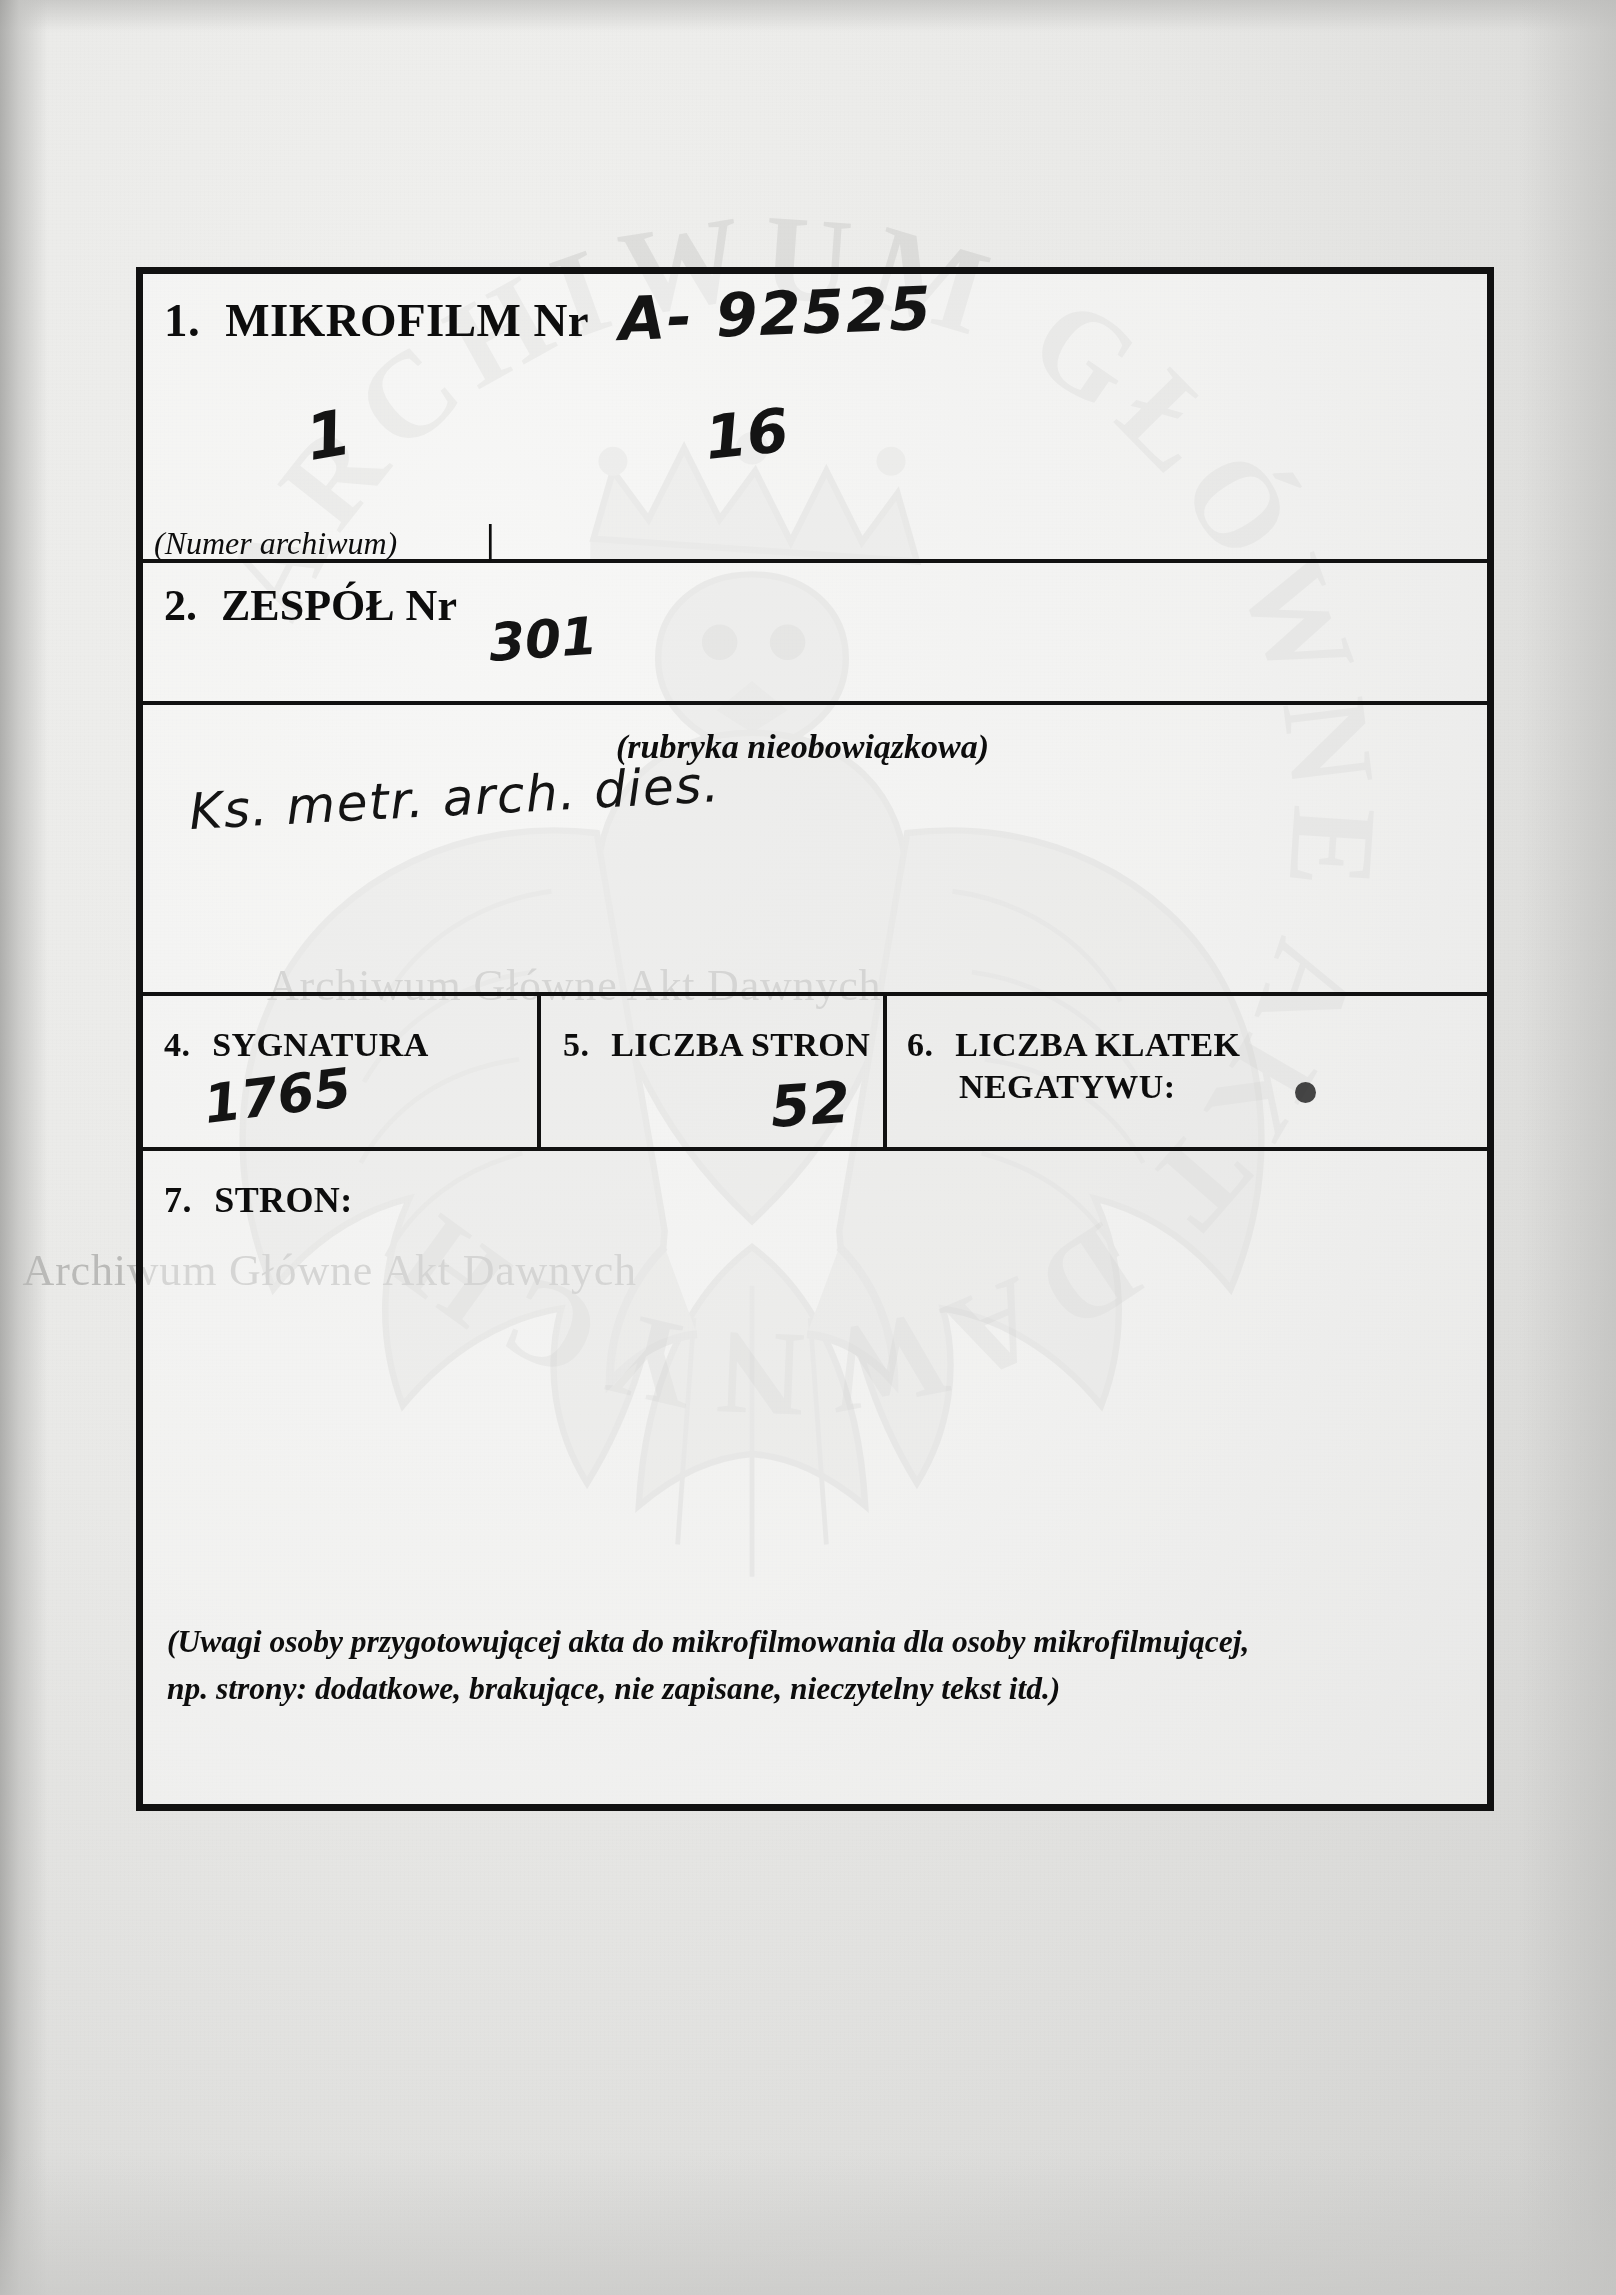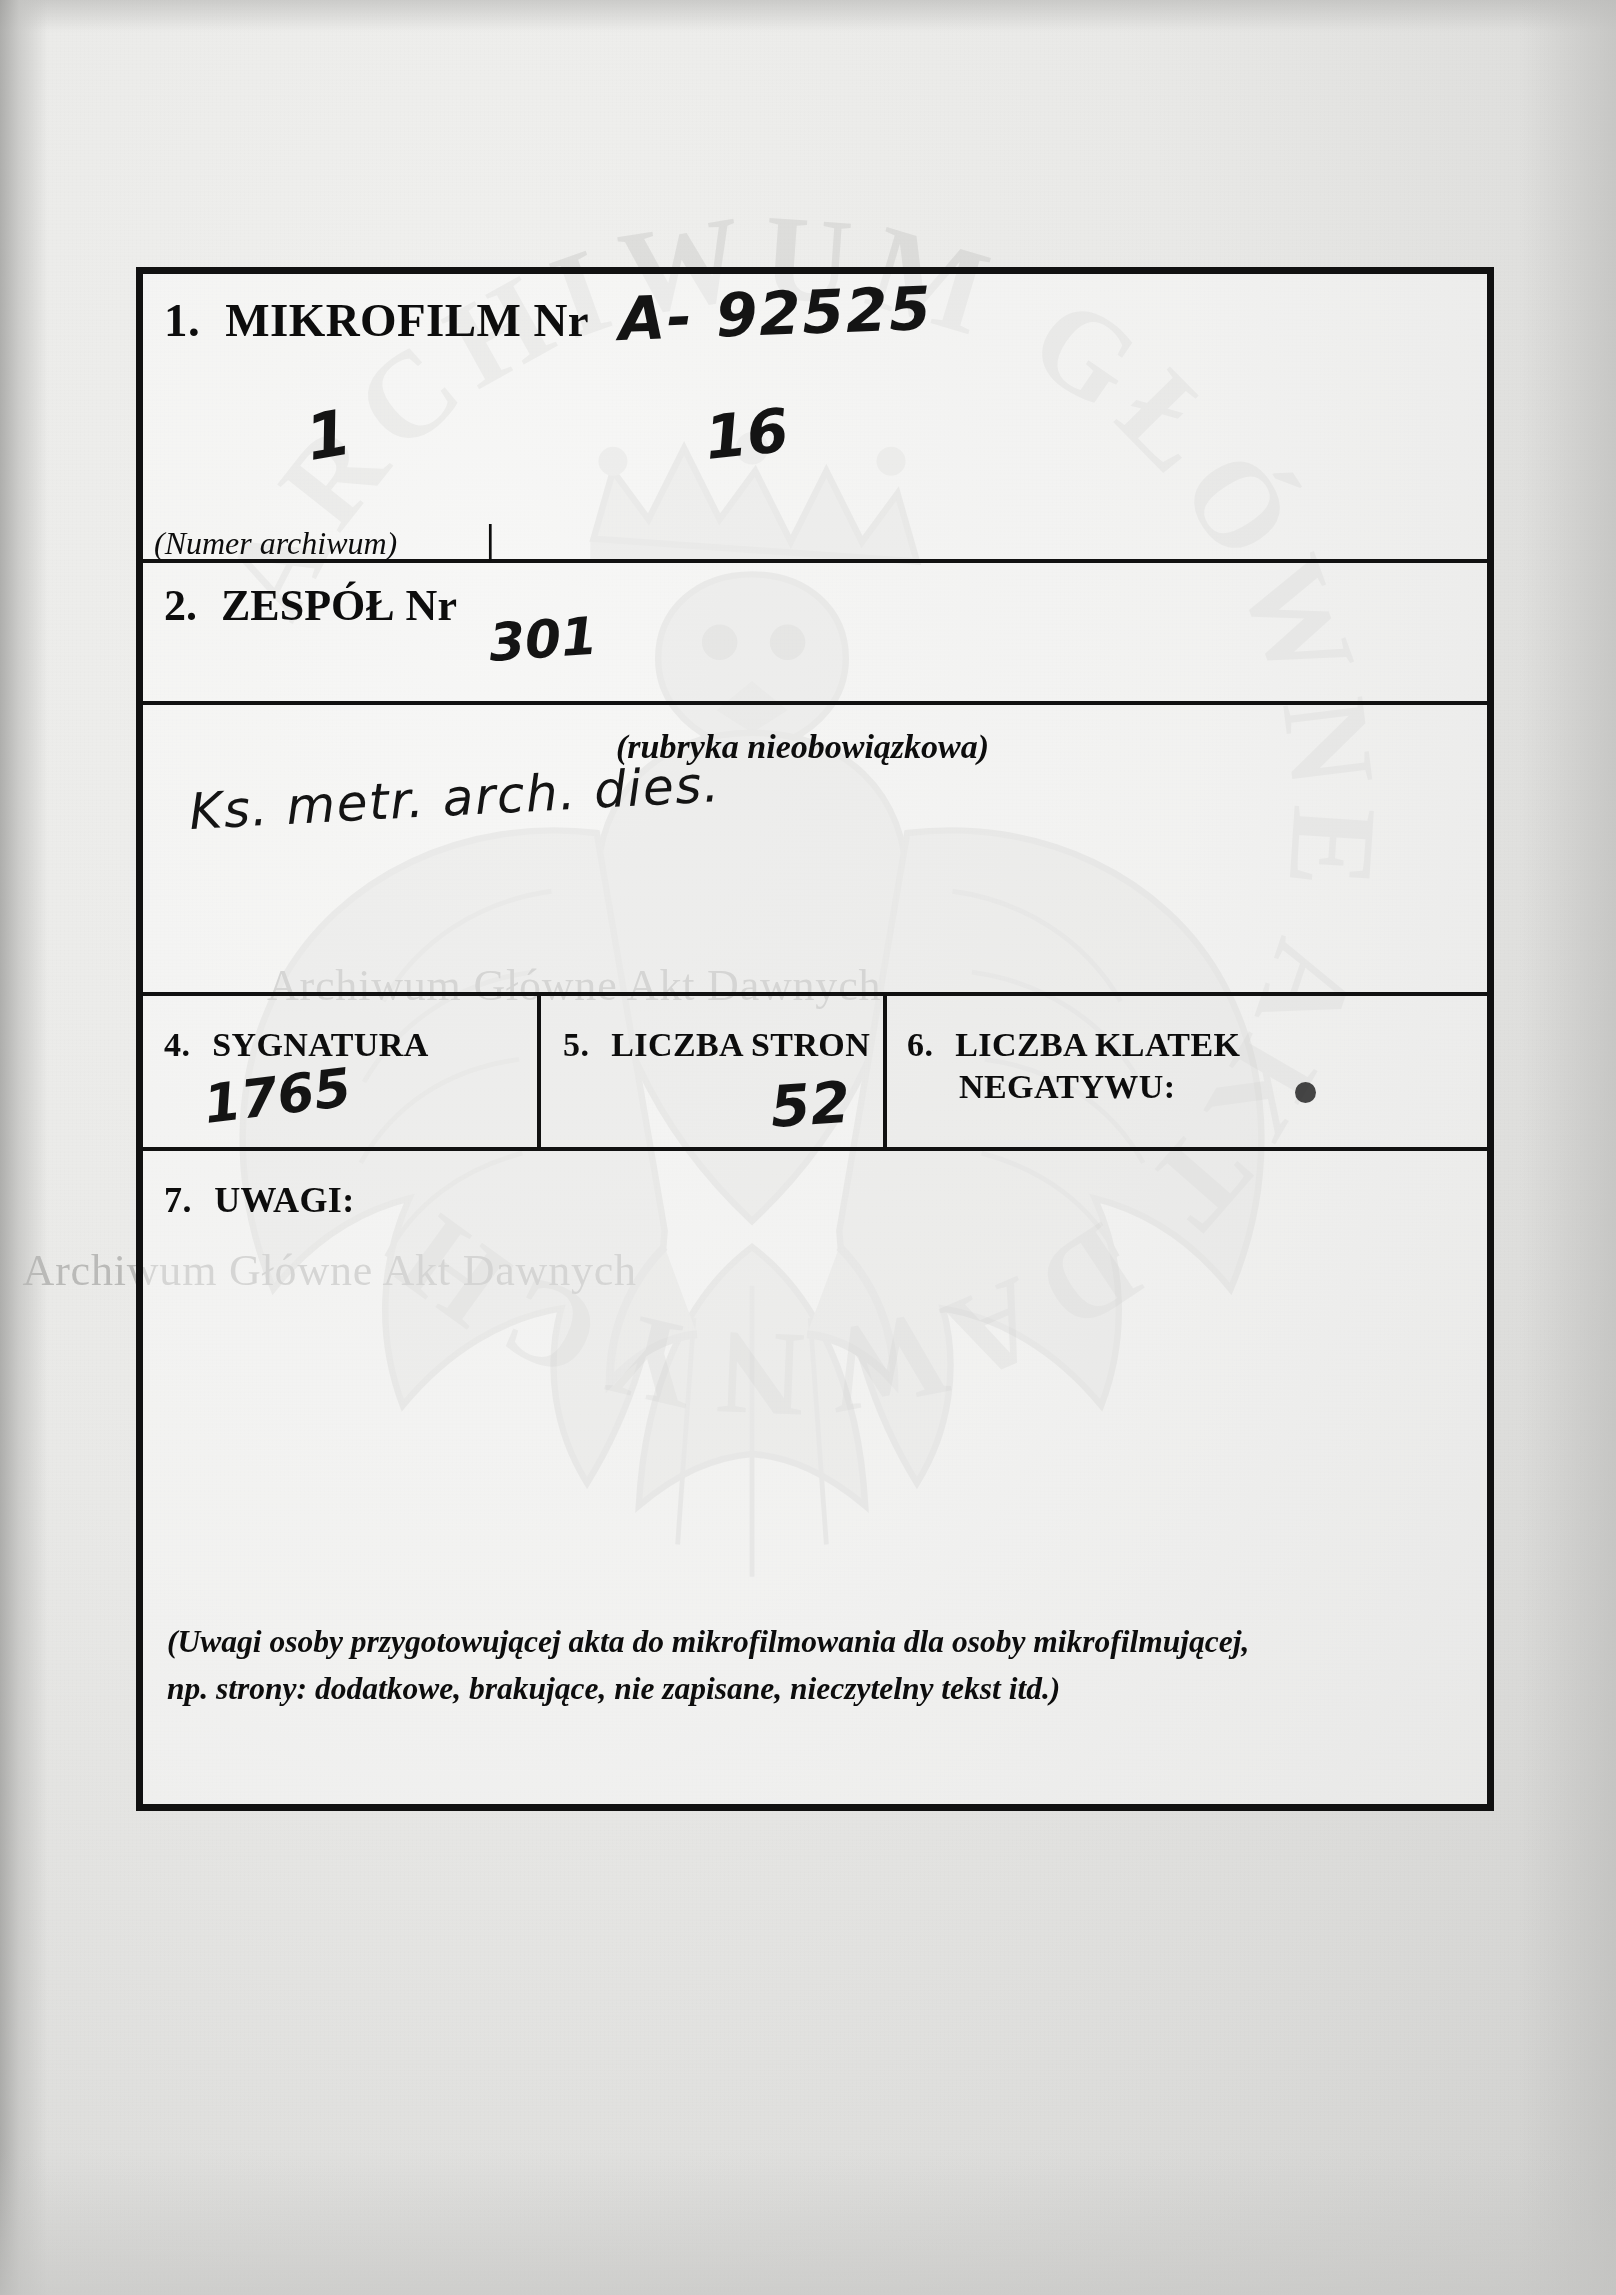--- a/index.html
+++ b/index.html
@@ -301,21 +301,21 @@
 
     <div class="lbl" id="t6-label">
       <span>6.</span>
       <span style="margin-left: 13px;">LICZBA KLATEK</span>
     </div>
     <div class="lbl" id="t6-label2">NEGATYWU:</div>
     <div id="blotch"></div>
 
     <div class="lbl" id="t7-label">
       <span>7.</span>
-      <span style="margin-left: 13px;">UWAGI:</span>
+      <span style="margin-left: 13px;">STRON:</span>
     </div>
 
     <div class="lbl lbl-italic" id="foot-1">(Uwagi osoby przygotowującej akta do mikrofilmowania dla osoby mikrofilmującej,</div>
     <div class="lbl lbl-italic" id="foot-2">np. strony: dodatkowe, brakujące, nie zapisane, nieczytelny tekst itd.)</div>
 
   </div>
 </div>
 
 
 </body></html>

